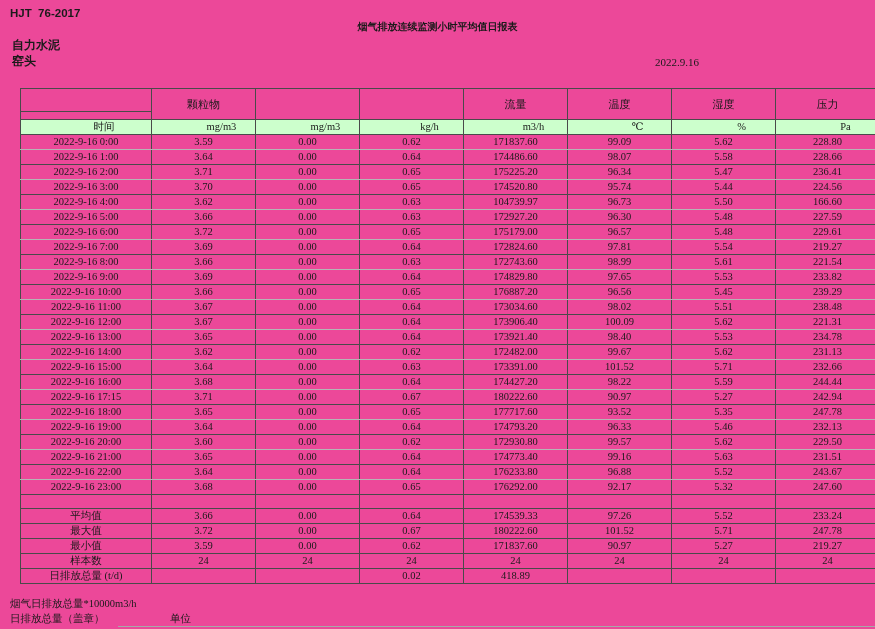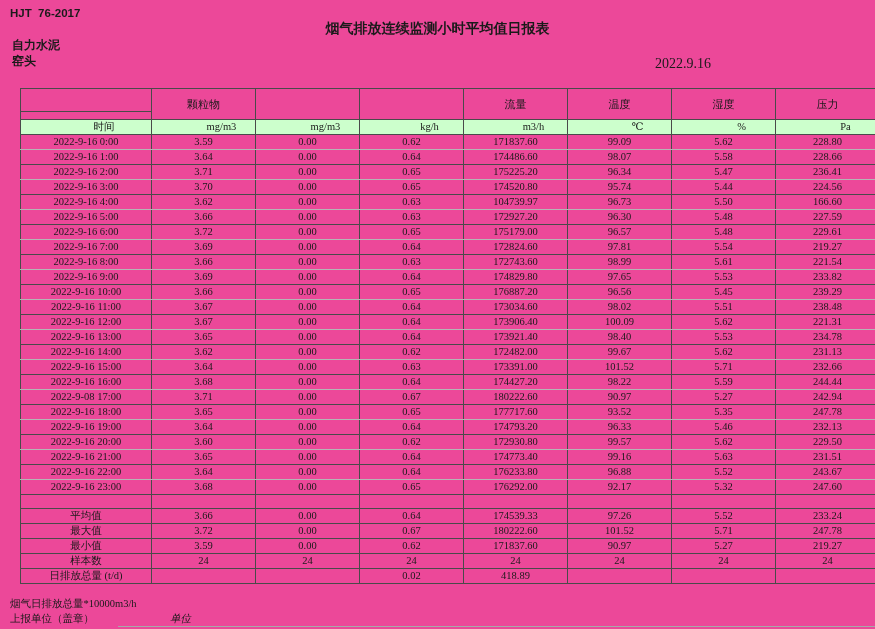--- a/index.html
+++ b/index.html
@@ -3,39 +3,39 @@
 <meta charset="utf-8">
 <style>
   :root { --header-fill:#ccffcc; --border-dark:#4a4a4a; --border-light:#b5b5b5; --ink:#1a1a1a; }
   * { box-sizing:border-box; }
   body { margin:0; background:#fff; }
   .page { position:relative; width:875px; height:629px; background:#ec4899;
           font-family:"Liberation Serif","DejaVu Serif",serif; color:var(--ink); overflow:hidden; }
   .doc-code { position:absolute; left:10px; top:7px; font-weight:bold; font-size:11.5px;
               font-family:"Liberation Sans","DejaVu Sans",sans-serif; white-space:pre; }
   .title { position:absolute; left:0; top:20px; width:100%; text-align:center; font-weight:bold;
-           font-size:14px; font-family:Liberation Mono, monospace; }
+           font-size:10px; font-family:Liberation Mono, monospace; }
   .company { position:absolute; left:12px; top:37px; font-weight:bold; font-size:12px;
              font-family:"Liberation Sans","DejaVu Sans",sans-serif; }
   .station { position:absolute; left:12px; top:53px; font-weight:bold; font-size:12px;
              font-family:"Liberation Sans","DejaVu Sans",sans-serif; }
-  .date { position:absolute; left:655px; top:56px; font-size:14px; }
+  .date { position:absolute; left:655px; top:56px; font-size:11px; }
   .tbl-wrap { position:absolute; left:8px; top:88px; }
   table { border-collapse:collapse; table-layout:fixed; width:859px; border:1px solid var(--border-dark);margin-left:12px; }
   td { border-left:1px solid var(--border-dark); border-right:1px solid var(--border-dark);
        text-align:center; font-size:10.5px; height:14px; line-height:14px; padding:0;
        overflow:hidden; white-space:nowrap; }
   tr.group-row td { height:31px; border-bottom:1px solid var(--border-dark); font-size:11px; vertical-align:middle; }
   tr.unit-row td { background:var(--header-fill); border-bottom:1px solid var(--border-dark);padding-left:36px; }
   tr.sep-light td { border-bottom:1px solid var(--border-light); }
   tr.sep-dark  td { border-bottom:1px solid var(--border-dark); }
   .half-split { height:15px; border-bottom:1px solid var(--border-dark); width:100%; }
   .foot-note { position:absolute; left:10px; top:597px; font-size:10.5px; }
   .foot-line2 { position:absolute; left:10px; top:612px; font-size:10.5px; }
-  .foot-unit { position:absolute; left:170px; top:612px; font-size:10.5px;font-style:italic; }
+  .foot-unit { position:absolute; left:170px; top:612px; font-size:10.5px; }
   .bottom-rule { position:absolute; left:118px; top:626px; width:757px; height:1px; background:#a8a8a8; }
 </style>
 </head>
 <body>
 
 <div class="page">
   <div class="doc-code">HJT  76-2017</div>
   <div class="title">烟气排放连续监测小时平均值日报表</div>
   <div class="company">自力水泥</div>
   <div class="station">窑头</div>
@@ -242,21 +242,21 @@
             <td>2022-9-16 16:00</td>
             <td>3.68</td>
             <td>0.00</td>
             <td>0.64</td>
             <td>174427.20</td>
             <td>98.22</td>
             <td>5.59</td>
             <td>244.44</td>
           </tr>
           <tr class="sep-dark">
-            <td>2022-9-08 17:00</td>
+            <td>2022-9-16 17:15</td>
             <td>3.71</td>
             <td>0.00</td>
             <td>0.67</td>
             <td>180222.60</td>
             <td>90.97</td>
             <td>5.27</td>
             <td>242.94</td>
           </tr>
           <tr class="sep-light">
             <td>2022-9-16 18:00</td>
@@ -376,16 +376,16 @@
             <td>418.89</td>
             <td></td>
             <td></td>
             <td></td>
           </tr>
         </tbody>
     </table>
   </div>
 
   <div class="foot-note">烟气日排放总量*10000m3/h</div>
-  <div class="foot-line2">上报单位（盖章）</div>
+  <div class="foot-line2">日排放总量（盖章）</div>
   <div class="foot-unit">单位</div>
   <div class="bottom-rule"></div>
 </div>
 
 </body></html>

